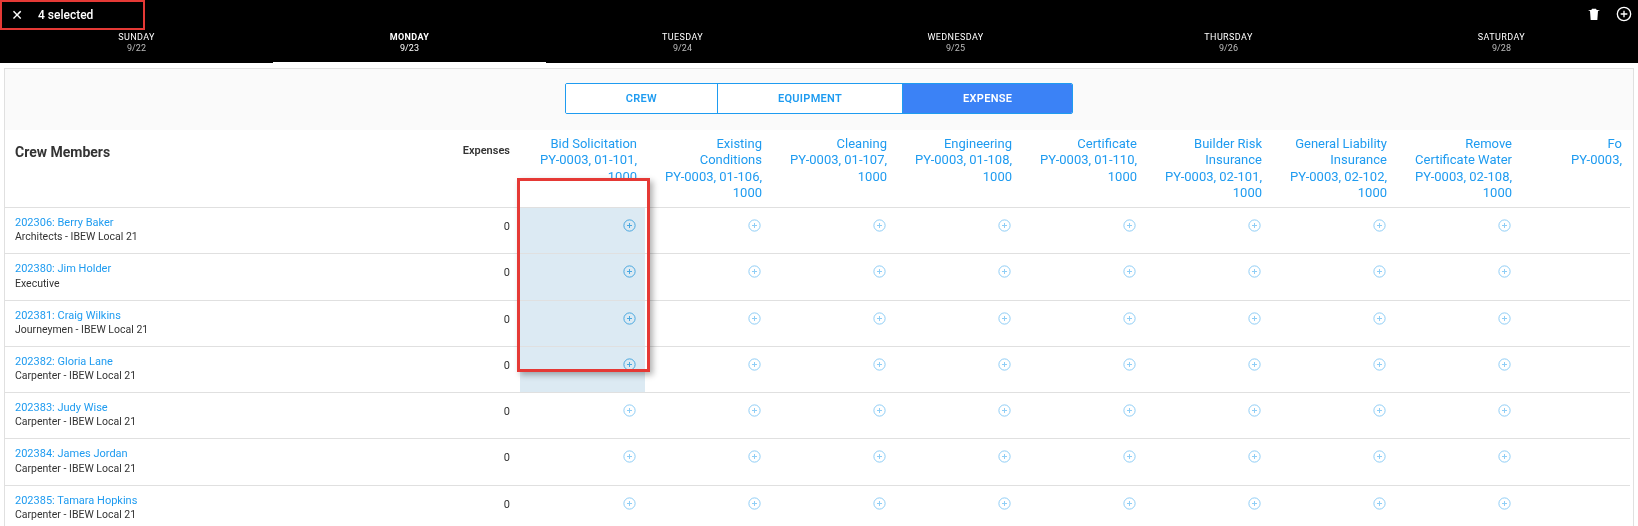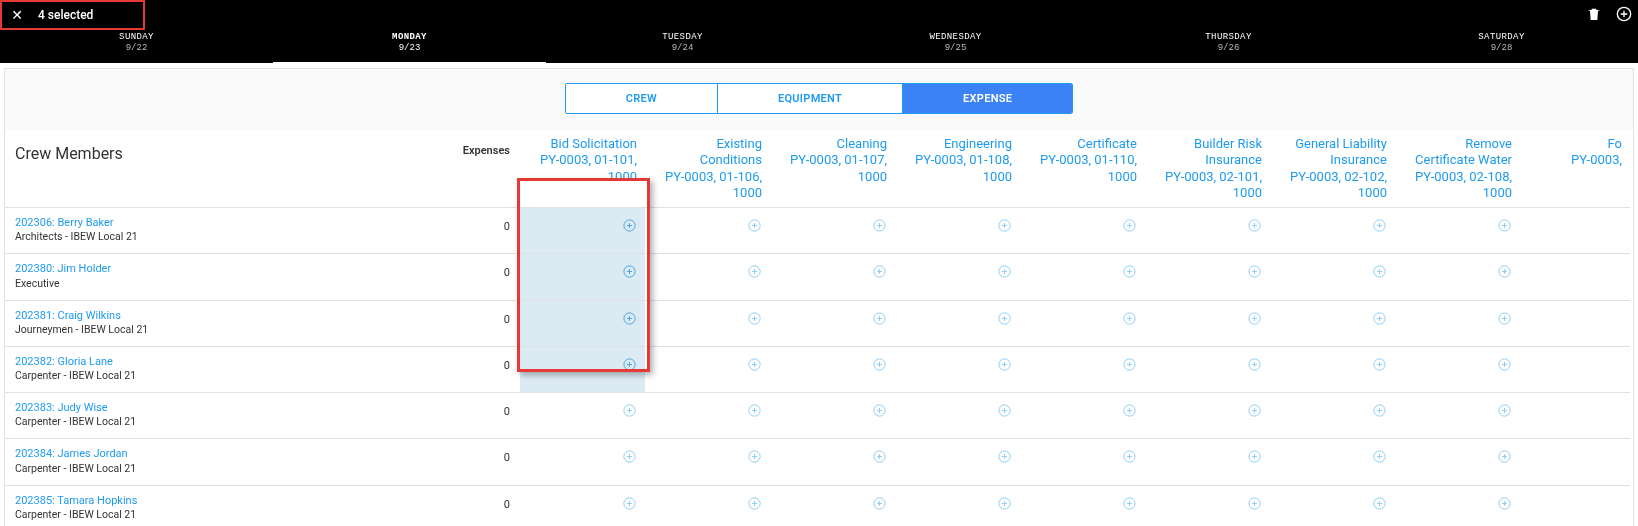--- a/index.html
+++ b/index.html
@@ -7,21 +7,21 @@
   
   .topbar { background:#000; color:#fff; height:63px; position:relative; }
   .selection-bar { display:flex; align-items:center; padding:6px 8px; gap:12px; height:30px; }
   .selection-bar .close-icon { font-size:14px; cursor:pointer; width:18px; text-align:center; }
   .selection-bar .sel-text { font-size:12px; font-weight:500; }
   .highlight-box1 { position:absolute; top:0; left:0; width:145px; height:30px; border:2px solid #e53935; pointer-events:none; }
   .topbar .right-icons { position:absolute; top:6px; right:6px; display:flex; gap:14px; align-items:center; }
   .topbar .right-icons svg { width:16px; height:16px; fill:#fff; cursor:pointer; }
   
   .days-row { display:flex; position:absolute; bottom:0; width:100%; }
-  .day-col { flex:1; text-align:center; color:#fff; font-size:9px; padding:4px 0 8px; line-height:1.3;font-family:Liberation Mono, monospace; }
+  .day-col { flex:1; text-align:center; color:#fff; font-size:9px; padding:4px 0 8px; line-height:1.3; }
   .day-col span.d { display:block; font-weight:400; letter-spacing:0.4px; }
   .day-col span.s { display:block; color:#bbb; font-size:9px; }
   .day-col.active span.d { font-weight:700; }
   .day-col.active span.s { color:#fff; }
   .day-col.active { position:relative; }
   .day-col.active::after { content:""; position:absolute; left:0; right:0; bottom:-1px; height:2px; background:#fff; }
   
   .card { margin:5px 4px 0; border:1px solid #e0e0e0; background:#fff; }
   
   .seg-row { display:flex; justify-content:center; padding:14px 0 16px; background:#fafafa; }
@@ -29,21 +29,21 @@
   .seg-btn { padding:8px 60px; font-size:11px; font-weight:600; letter-spacing:0.3px; background:#fff; color:#1e9bf0; cursor:pointer; border-right:1px solid #1e9bf0; }
   .seg-btn:last-child { border-right:none; }
   .seg-btn.active { background:#3b82f6; color:#fff; }
   
   .grid-wrap { overflow-x:auto; }
   .grid { display:grid; grid-template-columns: 390px 125px repeat(8, 125px) 110px; min-width:100%; }
   
   .hdr { padding:6px 8px; font-size:13px; color:#1e9bf0; text-align:right; line-height:1.25; }
   .hdr .t { display:block; }
   .hdr .c { display:block; }
-  .hdr-crew { color:#333; font-weight:400; text-align:left; padding-left:10px; padding-top:14px; font-size:16px; }
+  .hdr-crew { color:#333; font-weight:700; text-align:left; padding-left:10px; padding-top:14px; font-size:14px; }
   .hdr-exp { color:#333; font-weight:600; text-align:right; padding-right:10px; padding-top:14px; font-size:11px; }
   
   .row-line { border-top:1px solid #e0e0e0; }
   .crew-cell { padding:8px 10px 10px; font-size:11px; }
   .crew-cell .nm { color:#1e9bf0; display:block; line-height:1.3; }
   .crew-cell .sub { color:#333; display:block; font-size:10.5px; }
   .exp-cell { text-align:right; padding:12px 10px 0 0; font-size:11px; color:#333; }
   .add-cell { text-align:right; padding:10px 8px 0 0; }
   .add-cell svg { width:15px; height:15px; stroke:#8fcef6; fill:none; stroke-width:1.6; cursor:pointer; }
   .add-cell.sel { background:#dceaf3; }

